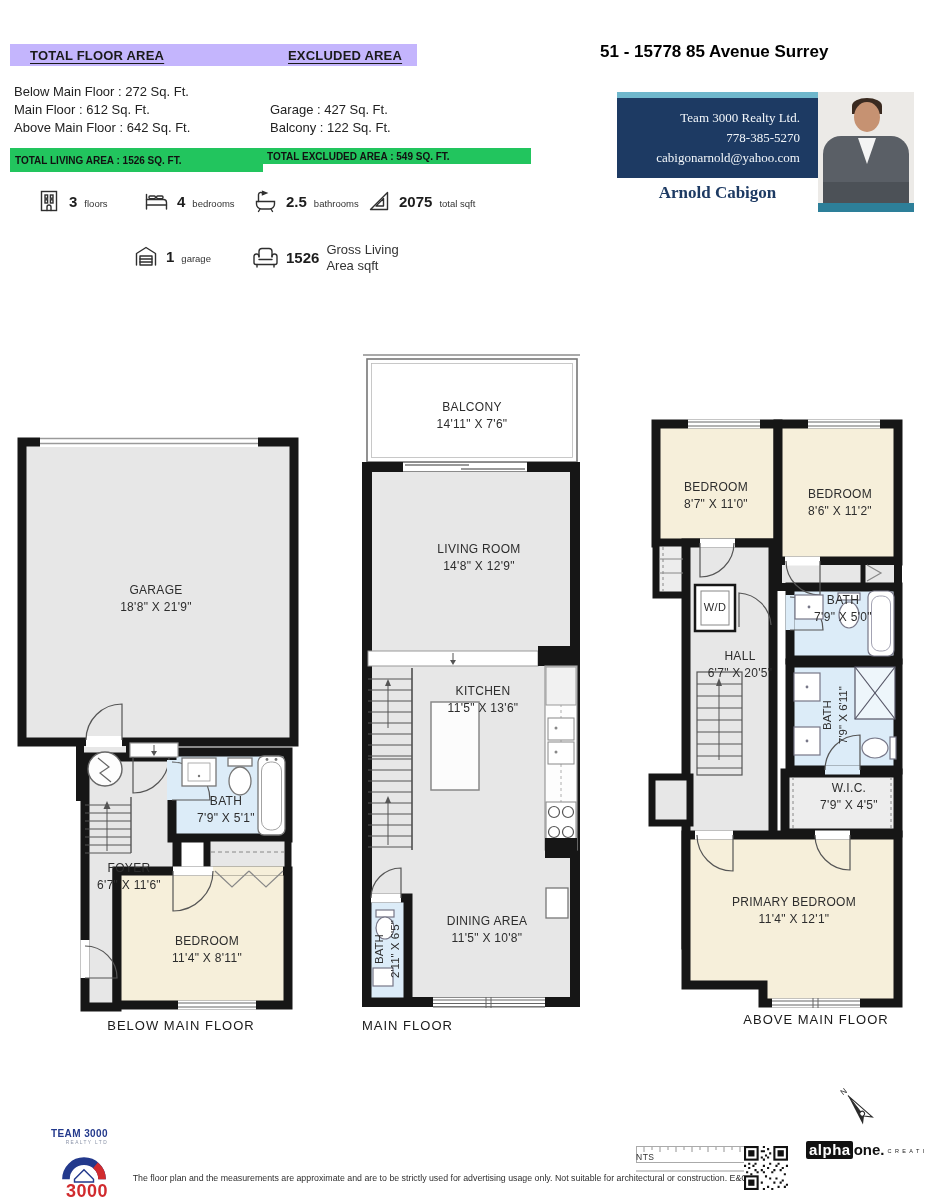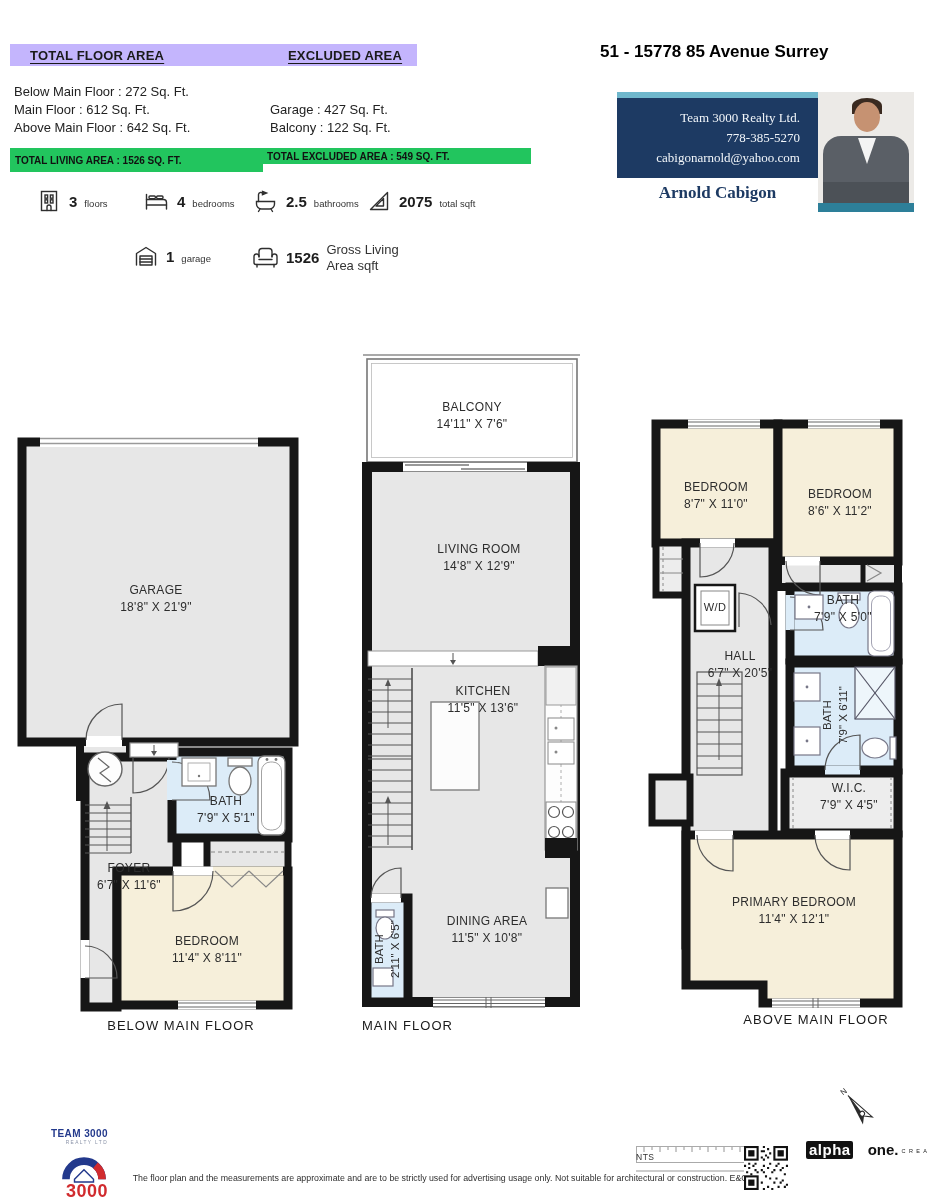--- a/index.html
+++ b/index.html
@@ -39,21 +39,21 @@
   .brand{display:flex;flex-direction:column;align-items:flex-end;width:70px;}
   .brand .b1{font-size:10px;font-weight:bold;color:#23398c;letter-spacing:.4px;}
   .brand .b2{font-size:4.8px;color:#8a93a8;letter-spacing:1.4px;margin-top:1px;}
   .brand .b3{font-size:18px;font-weight:bold;color:#d12b2e;letter-spacing:.5px;margin-top:-2px;}
   .disclaimer{font-size:8.8px;color:#2f2f2f;text-align:center;}
   .ntslabel{font-size:8.5px;color:#333;text-align:left;letter-spacing:.5px;}
   .alphaone{display:flex;align-items:center;}
   .alphaone .row{display:flex;align-items:baseline;}
   .alphaone .a{background:#111;color:#fff;font-weight:bold;font-size:15px;
                padding:0 2px 1px 3px;border-radius:2px;letter-spacing:.5px;}
-  .alphaone .o{color:#111;font-weight:bold;font-size:15px;margin-left:15px;}
+  .alphaone .o{color:#111;font-weight:bold;font-size:15px;margin-left:1px;}
   .alphaone .c{font-size:5.5px;letter-spacing:3.4px;color:#222;margin-top:2px;padding-left:3px;}
 </style>
 </head>
 <body>
 
 <div class="page">
 
   <div class="abs hbar" style="left:10px;top:44px;width:247px;height:22px;">
     <span>TOTAL FLOOR AREA</span>
   </div>

